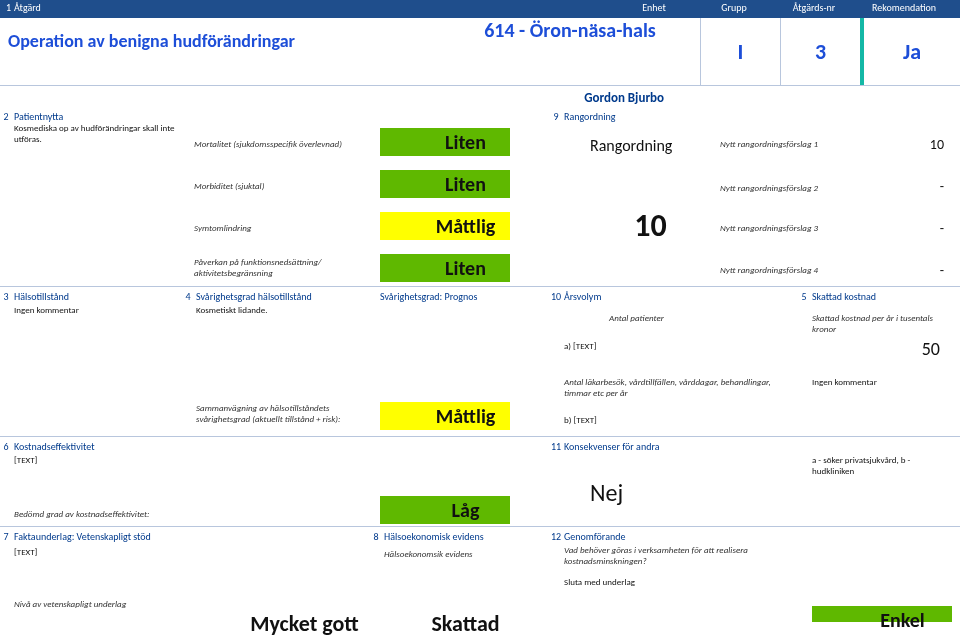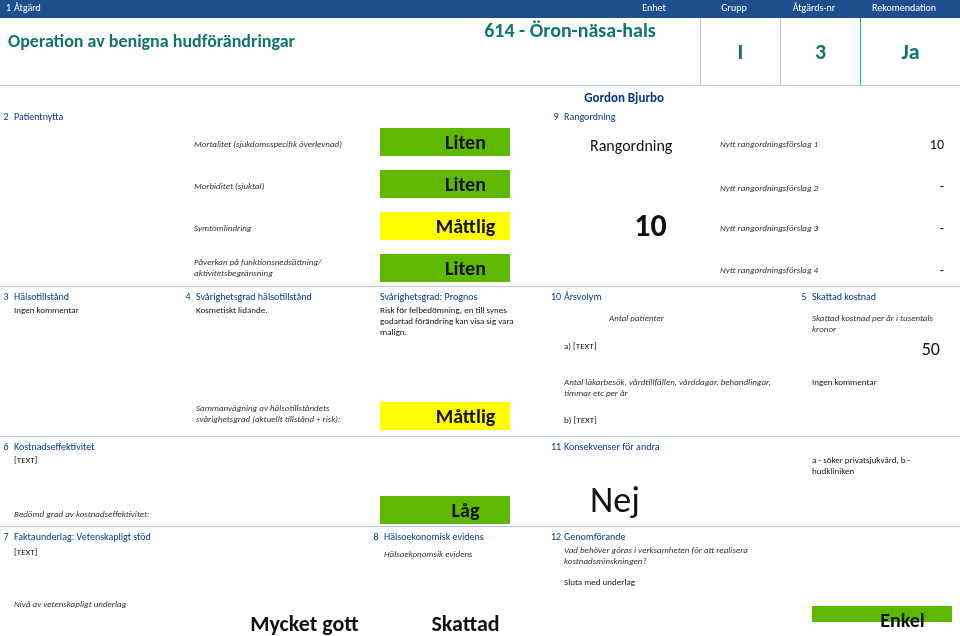--- a/index.html
+++ b/index.html
@@ -1,35 +1,35 @@
 <!DOCTYPE html>
 <html><head>
 <meta charset="utf-8">
 <style>
   * { box-sizing: border-box; margin:0; padding:0; }
   body { background:#fff; width:960px; height:636px; font-family: Calibri, Arial, sans-serif; color:#111; overflow:hidden; }
   .wrap { width:960px; height:636px; position:relative; }
 
-  .blue { color:#0f766e; }
+  .blue { color:#1d4ed8; }
   .hdr {
     display:flex; align-items:flex-start; height:18px;
     background:#1f4e8c; color:#fff; font-size:10px; padding:1px 6px;
   }
   .hdr .hl { flex:0 0 8px;}
   .hdr .hc1{ flex:1; }
   .hdr .hc2{ flex:0 0 80px; text-align:center;}
   .hdr .hc3{ flex:0 0 80px; text-align:center;}
   .hdr .hc4{ flex:0 0 80px; text-align:center;}
   .hdr .hc5{ flex:0 0 100px; text-align:center;}
 
   .titleRow { display:flex; height:68px; border-bottom:1px solid #b8c6dd;}
   .titleRow .op { flex:1; padding:12px 8px 4px 8px; font-size:18px; font-weight:700;}
   .titleRow .dept { flex:0 0 260px; text-align:center; font-size:20px; font-weight:700; }
   .titleRow .box { flex:0 0 80px; border-left:1px solid #b8c6dd; display:flex; align-items:center; justify-content:center; font-size:22px; font-weight:600;}
-  .titleRow .rec { flex:0 0 100px; border-left:1px solid #14b8a6; display:flex; align-items:center; justify-content:center; font-size:22px; font-weight:600;}
+  .titleRow .rec { flex:0 0 100px; border-left:4px solid #14b8a6; display:flex; align-items:center; justify-content:center; font-size:22px; font-weight:600;}
 
   .author { text-align:center; font-size:13px; font-weight:700; color:#003a8c; margin-top:-2px; position:absolute; left:0; right:260px; top:92px; text-align:right; padding-right:36px;}
 
   .grid { position:relative; }
 
   .sec { position:absolute; font-size:10px; }
   .num { position:absolute; width:12px; color:#003a8c; font-size:10px; text-align:center;}
   .label { color:#003a8c; font-size:10px;}
   .ital { font-style:italic; font-size:9px; color:#333;}
   .val-big { font-weight:700; font-size:20px; text-align:center;padding-left:41px;}
@@ -65,20 +65,21 @@
   <div class="author">Gordon Bjurbo</div>
 
   <div class="grid" style="position:absolute; top:86px; bottom:0; left:0; right:0;">
 
     <div class="rowLine" style="top:200px;"></div>
     <div class="rowLine" style="top:350px;"></div>
     <div class="rowLine" style="top:440px;"></div>
 
     <div class="num" style="top:24px; left:0;">2</div>
     <div class="sec label" style="top:24px; left:14px;">Patientnytta</div>
+    <div class="sec small" style="top:36px; left:14px; width:170px;">Kosmediska op av hudförändringar skall inte utföras.</div>
 
     <div class="sec ital" style="top:52px; left:194px; width:180px;">Mortalitet (sjukdomsspecifik överlevnad)</div>
     <div class="cell-green val-big" style="position:absolute; top:42px; left:380px; width:130px; height:28px; padding-top:2px;">Liten</div>
 
     <div class="sec ital" style="top:94px; left:194px; width:180px;">Morbiditet (sjuktal)</div>
     <div class="cell-green val-big" style="position:absolute; top:84px; left:380px; width:130px; height:28px; padding-top:2px;">Liten</div>
 
     <div class="sec ital" style="top:136px; left:194px; width:180px;">Symtomlindring</div>
     <div class="cell-yellow val-big" style="position:absolute; top:126px; left:380px; width:130px; height:28px; padding-top:2px;">Måttlig</div>
 
@@ -101,21 +102,20 @@
 
     <div class="num" style="top:204px; left:0;">3</div>
     <div class="sec label" style="top:204px; left:14px;">Hälsotillstånd</div>
     <div class="sec small" style="top:218px; left:14px;">Ingen kommentar</div>
 
     <div class="num" style="top:204px; left:182px;">4</div>
     <div class="sec label" style="top:204px; left:196px;">Svårighetsgrad hälsotillstånd</div>
     <div class="sec small" style="top:218px; left:196px;">Kosmetiskt lidande.</div>
 
     <div class="sec label" style="top:204px; left:380px;">Svårighetsgrad: Prognos</div>
-    <div class="sec small" style="top:218px; left:380px; width:160px;">Risk för felbedömning, en till synes godartad förändring kan visa sig vara malign.</div>
 
     <div class="sec ital" style="top:316px; left:196px; width:180px;">Sammanvägning av hälsotillståndets svårighetsgrad (aktuellt tillstånd + risk):</div>
     <div class="cell-yellow val-big" style="position:absolute; top:316px; left:380px; width:130px; height:28px; padding-top:2px;">Måttlig</div>
 
     <div class="num" style="top:204px; left:550px;">10</div>
     <div class="sec label" style="top:204px; left:564px;">Årsvolym</div>
     <div class="sec ital" style="top:226px; left:564px;margin-left:45px;">Antal patienter</div>
     <div class="sec small" style="top:254px; left:564px;">a) [TEXT]</div>
     <div class="sec ital" style="top:290px; left:564px; width:230px;">Antal läkarbesök, vårdtillfällen, vårddagar, behandlingar, timmar etc per år</div>
     <div class="sec small" style="top:328px; left:564px;">b) [TEXT]</div>
@@ -127,21 +127,21 @@
     <div class="sec small" style="top:290px; left:812px;">Ingen kommentar</div>
 
     <div class="num" style="top:354px; left:0;">6</div>
     <div class="sec label" style="top:354px; left:14px;">Kostnadseffektivitet</div>
     <div class="sec small" style="top:368px; left:14px;">[TEXT]</div>
     <div class="sec ital" style="top:422px; left:14px;">Bedömd grad av kostnadseffektivitet:</div>
     <div class="cell-green val-big" style="position:absolute; top:410px; left:380px; width:130px; height:28px; padding-top:2px;">Låg</div>
 
     <div class="num" style="top:354px; left:550px;">11</div>
     <div class="sec label" style="top:354px; left:564px;">Konsekvenser för andra</div>
-    <div class="sec" style="top:392px; left:590px; font-size:36px;">Nej</div>
+    <div class="sec" style="top:392px; left:590px; font-size:24px;">Nej</div>
     <div class="sec small" style="top:368px; left:812px; width:140px;">a - söker privatsjukvård, b - hudkliniken</div>
 
     <div class="num" style="top:444px; left:0;">7</div>
     <div class="sec label" style="top:444px; left:14px;">Faktaunderlag: Vetenskapligt stöd</div>
     <div class="sec small" style="top:460px; left:14px;">[TEXT]</div>
     <div class="sec ital" style="top:512px; left:14px;">Nivå av vetenskapligt underlag</div>
     <div class="val-big" style="position:absolute; top:524px; left:194px; width:180px; font-size:22px;">Mycket gott</div>
 
     <div class="num" style="top:444px; left:370px;">8</div>
     <div class="sec label" style="top:444px; left:384px;">Hälsoekonomisk evidens</div>

